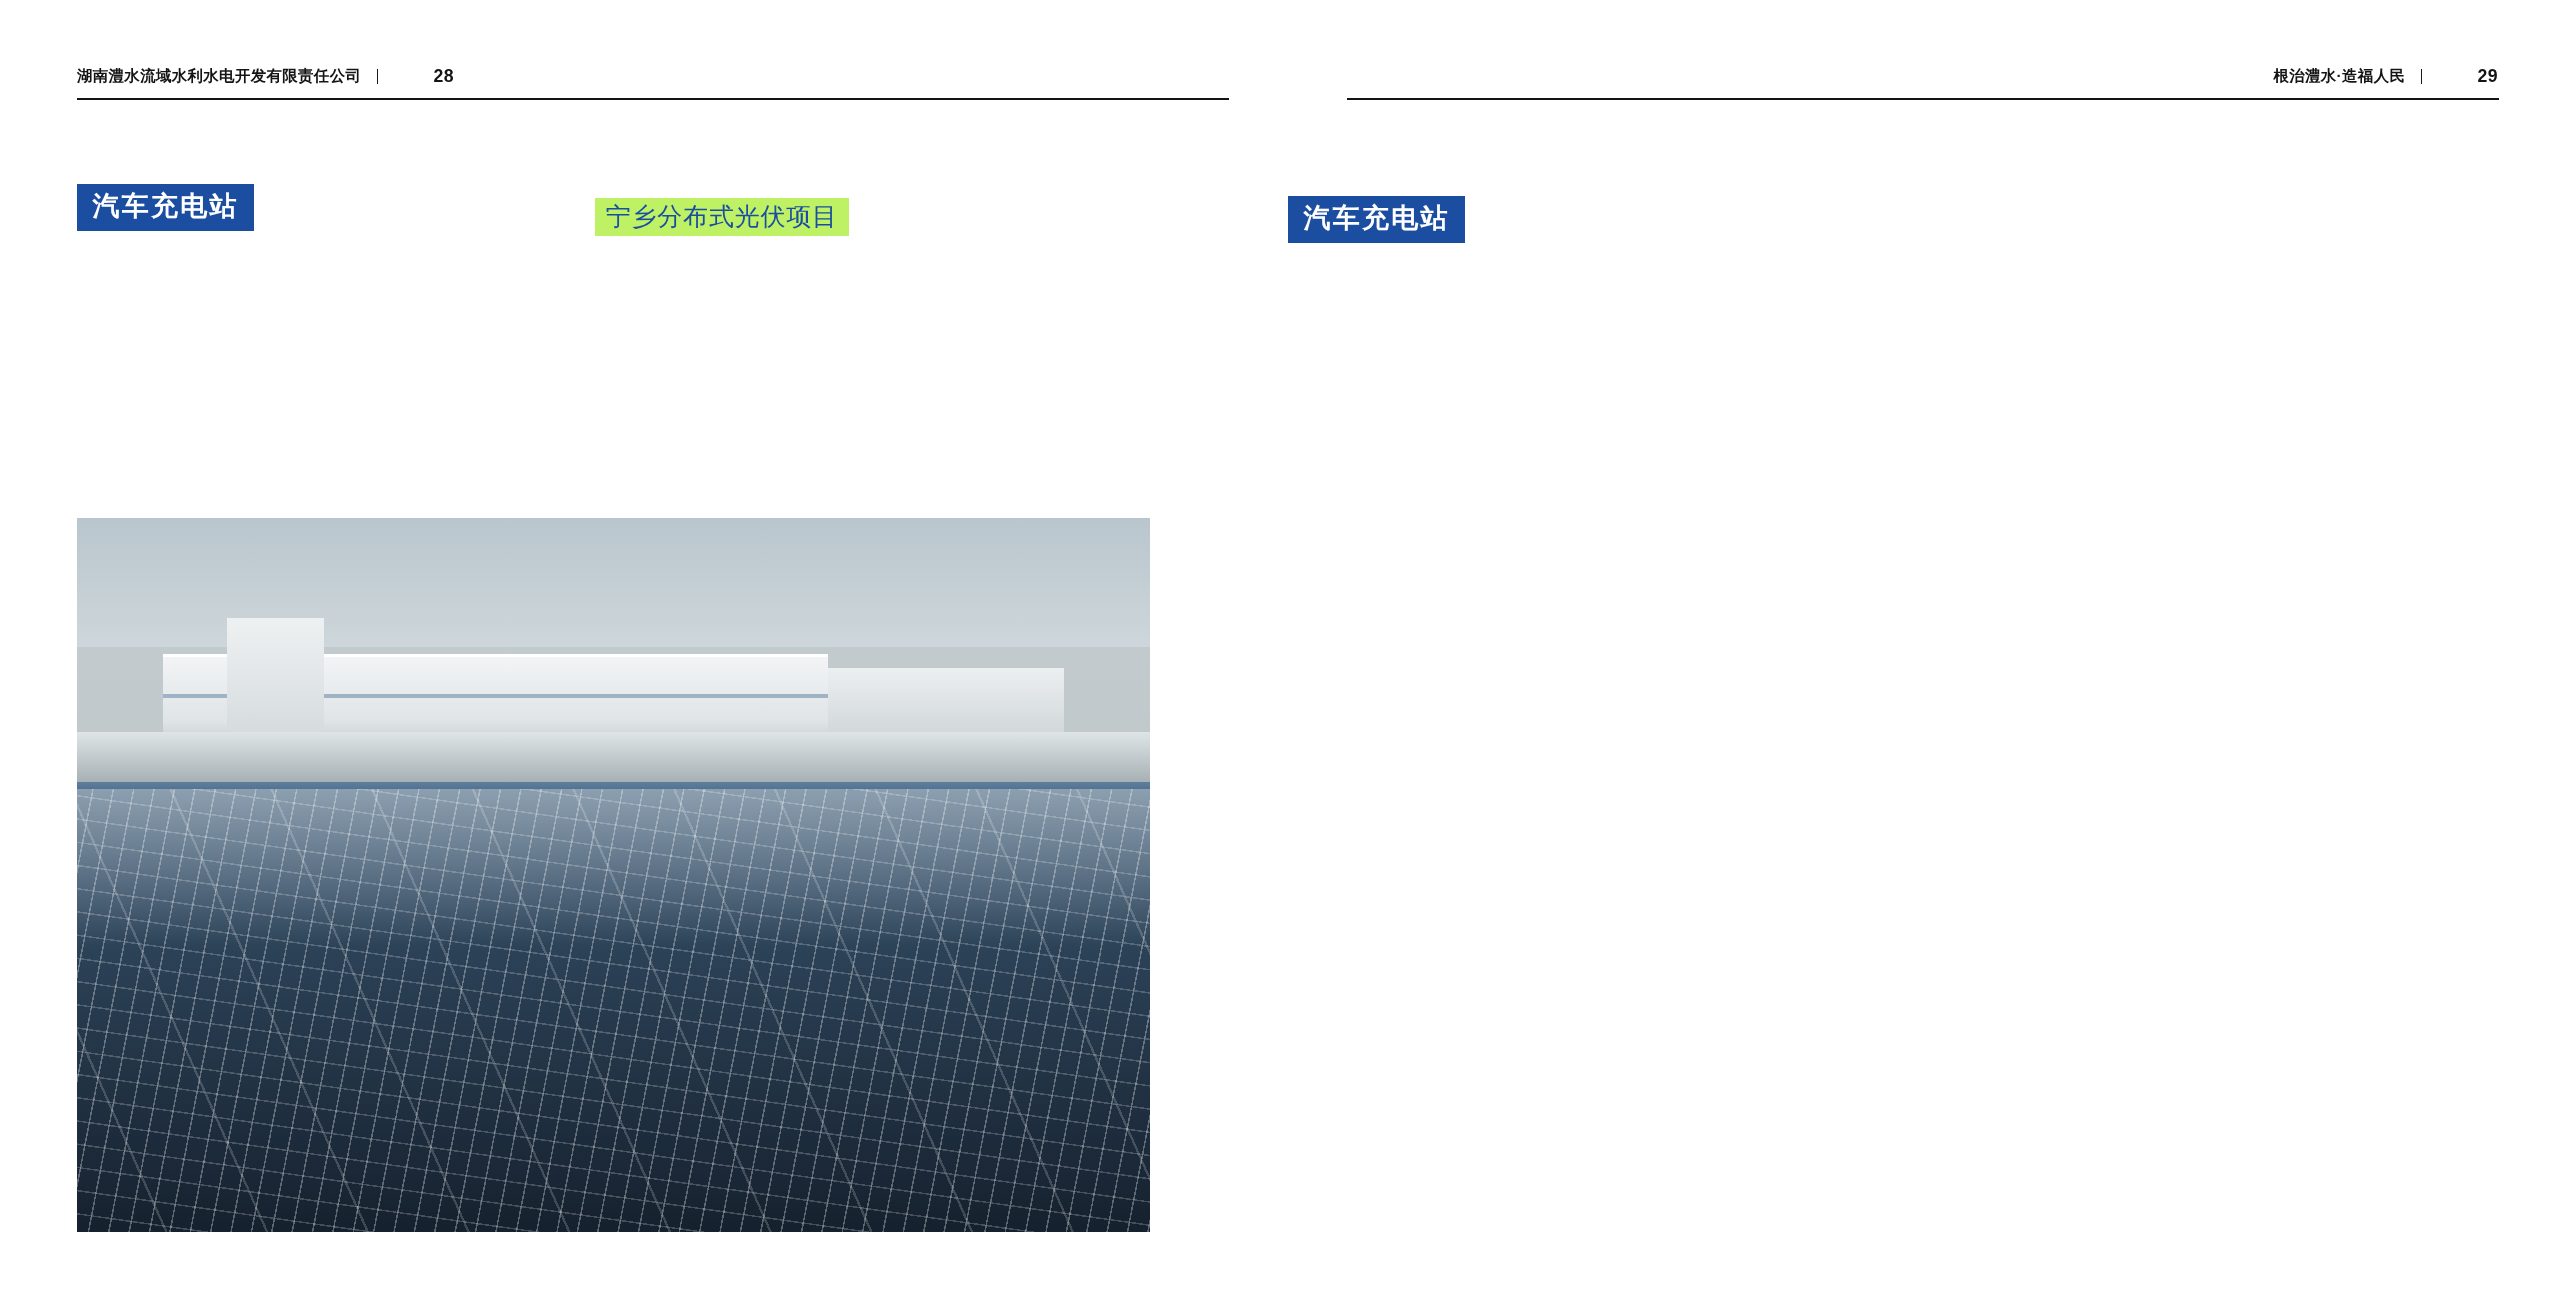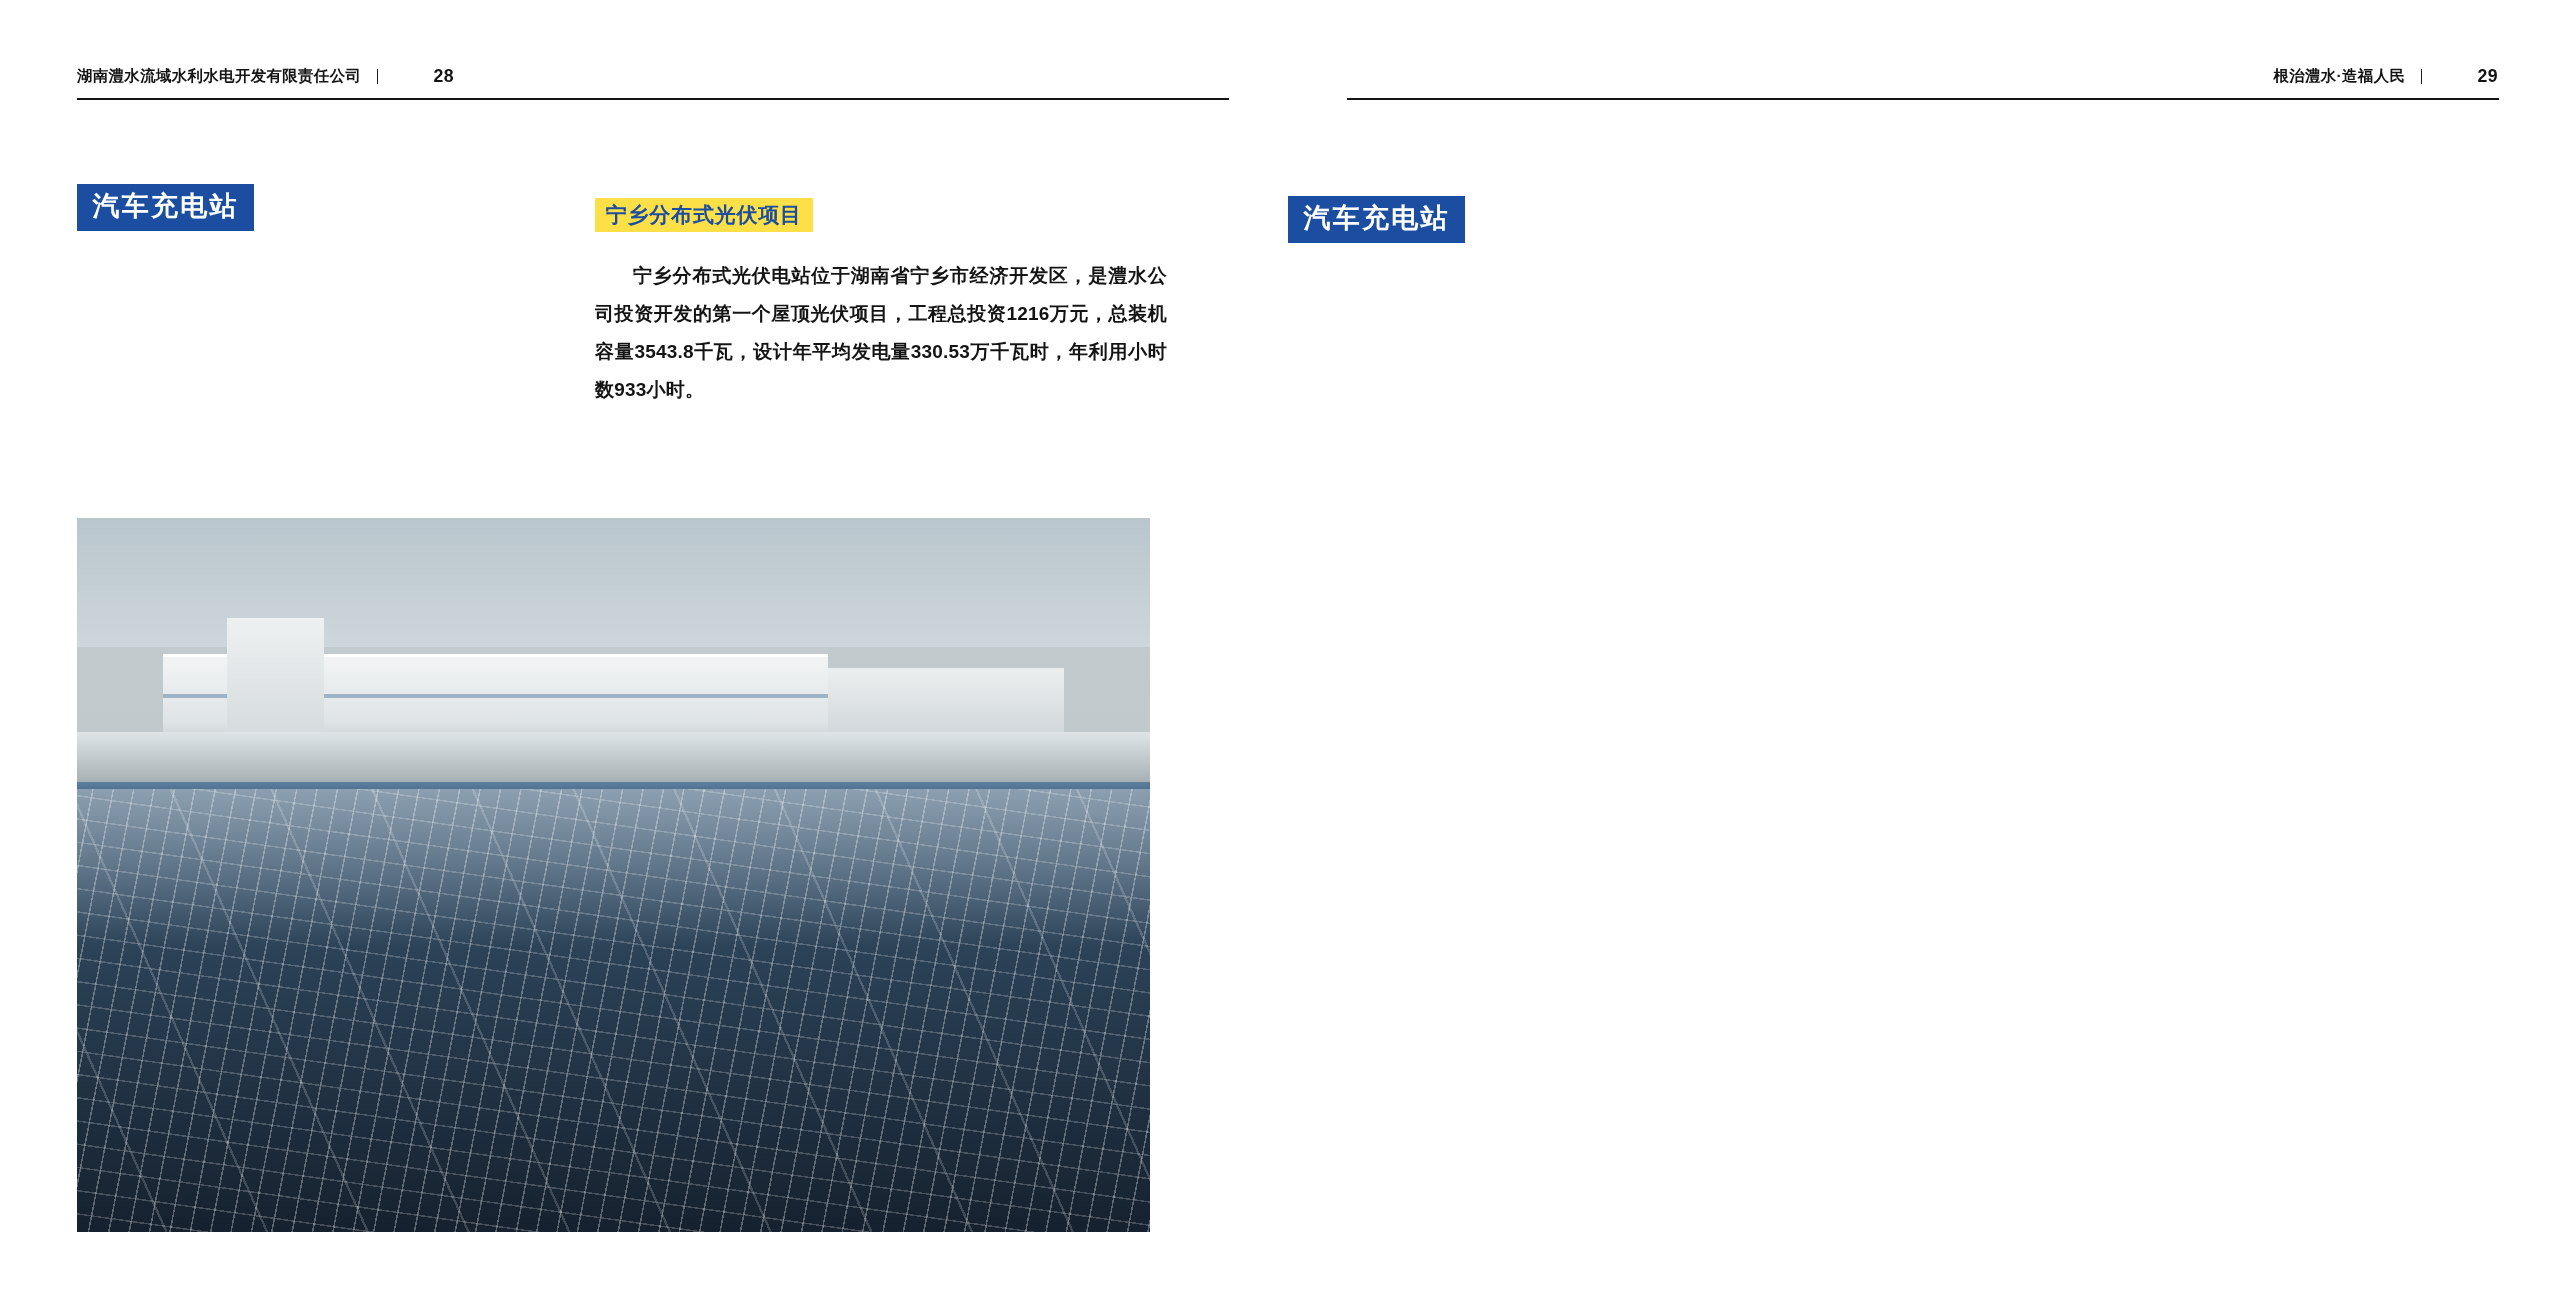--- a/index.html
+++ b/index.html
@@ -74,24 +74,24 @@
     white-space: nowrap;
   }
   .chip-left  { left: 77px;  top: 184px; }
   .chip-right { left: 1442px; top: 196px; }
 
   
   .subhead {
     position: absolute;
     left: 595px;
     top: 198px;
-    background: #fde047;
+    background: #bef264;
     color: #1b4ea0;
-    font-size: 21px;
-    font-weight: bold;
+    font-size: 25px;
+    font-weight: normal;
     letter-spacing: 0.8px;
     padding: 6.1px 10.7px 7px 10.7px;
     line-height: 1;
     white-space: nowrap;
   }
 
   
   .body-col {
     position: absolute;
     font-size: 19px;
@@ -190,21 +190,20 @@
       <span>湖南澧水流域水利水电开发有限责任公司</span>
       <span class="sep"></span>
       <span class="pagenum">28</span>
     </div>
     <div class="rule left"></div>
 
     <div class="chip chip-left">汽车充电站</div>
 
     <div class="subhead">宁乡分布式光伏项目</div>
 
-    <div class="body-col body-left">宁乡分布式光伏电站位于湖南省宁乡市经济开发区，是澧水公司投资开发的第一个屋顶光伏项目，工程总投资1216万元，总装机容量3543.8千瓦，设计年平均发电量330.53万千瓦时，年利用小时数933小时。</div>
 
     <div class="photo photo-solar">
       <div class="scene">
         <div class="sky-haze"></div>
         <div class="far-buildings"></div>
         <div class="factory"></div>
         <div class="factory-tower"></div>
         <div class="factory-r"></div>
         <div class="roof-white"></div>
         <div class="blue-strip"></div>

